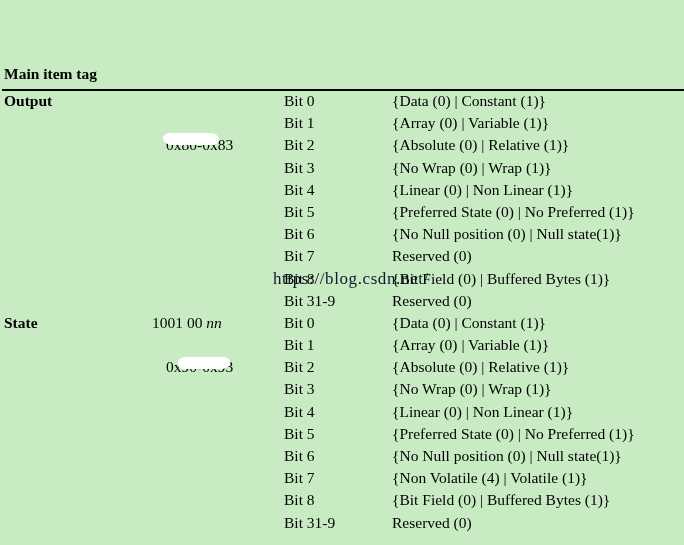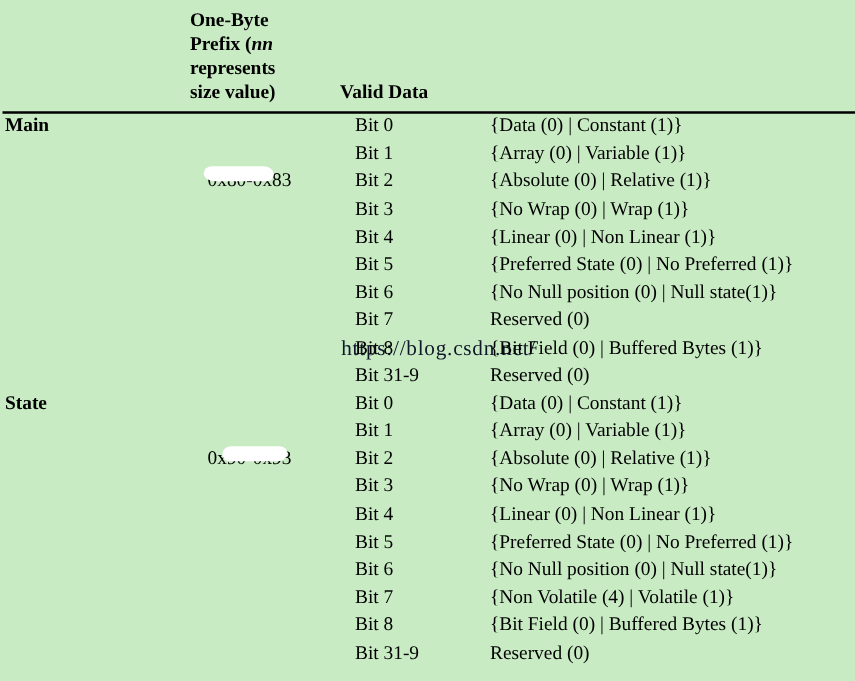--- a/index.html
+++ b/index.html
@@ -127,32 +127,31 @@
 </style>
 </head>
 <body>
 
 <div class="table-wrap">
 
   <div class="watermark">https://blog.csdn.net/</div>
 
   <div class="thead">
 
-
-    <div class="th col-pre"><span>One-Byte</span><br><span>Prefix (</span><span class="it">nn</span><br><span>represents</span><br><span>size value)</span></div>
-
-    <div class="th col-data">Valid Data</div>
+    <div class="th col-tag">Main item tag</div>
+
+
   </div>
 
   <div class="rule"></div>
 
   <div class="tbody" id="tbody">
       <div class="group">
         <div class="row">
-          <div class="cell c-tag">Main</div>
+          <div class="cell c-tag">Output</div>
           <div class="cell c-bit">Bit 0</div>
           <div class="cell c-val">{Data (0) | Constant (1)}</div>
         </div>
         <div class="row">
           <div class="cell c-bit">Bit 1</div>
           <div class="cell c-val">{Array (0) | Variable (1)}</div>
         </div>
         <div class="row">
           <div class="cell c-pre2">0x80-0x83</div>
           <div class="cell c-bit">Bit 2</div>
@@ -183,20 +182,21 @@
           <div class="cell c-val">{Bit Field (0) | Buffered Bytes (1)}</div>
         </div>
         <div class="row">
           <div class="cell c-bit">Bit 31-9</div>
           <div class="cell c-val">Reserved (0)</div>
         </div>
       </div>
       <div class="group">
         <div class="row">
           <div class="cell c-tag">State</div>
+          <div class="cell c-pre"><span>1001 00 </span><span class="it">nn</span></div>
           <div class="cell c-bit">Bit 0</div>
           <div class="cell c-val">{Data (0) | Constant (1)}</div>
         </div>
         <div class="row">
           <div class="cell c-bit">Bit 1</div>
           <div class="cell c-val">{Array (0) | Variable (1)}</div>
         </div>
         <div class="row">
           <div class="cell c-pre2">0x90-0x93</div>
           <div class="cell c-bit">Bit 2</div>

